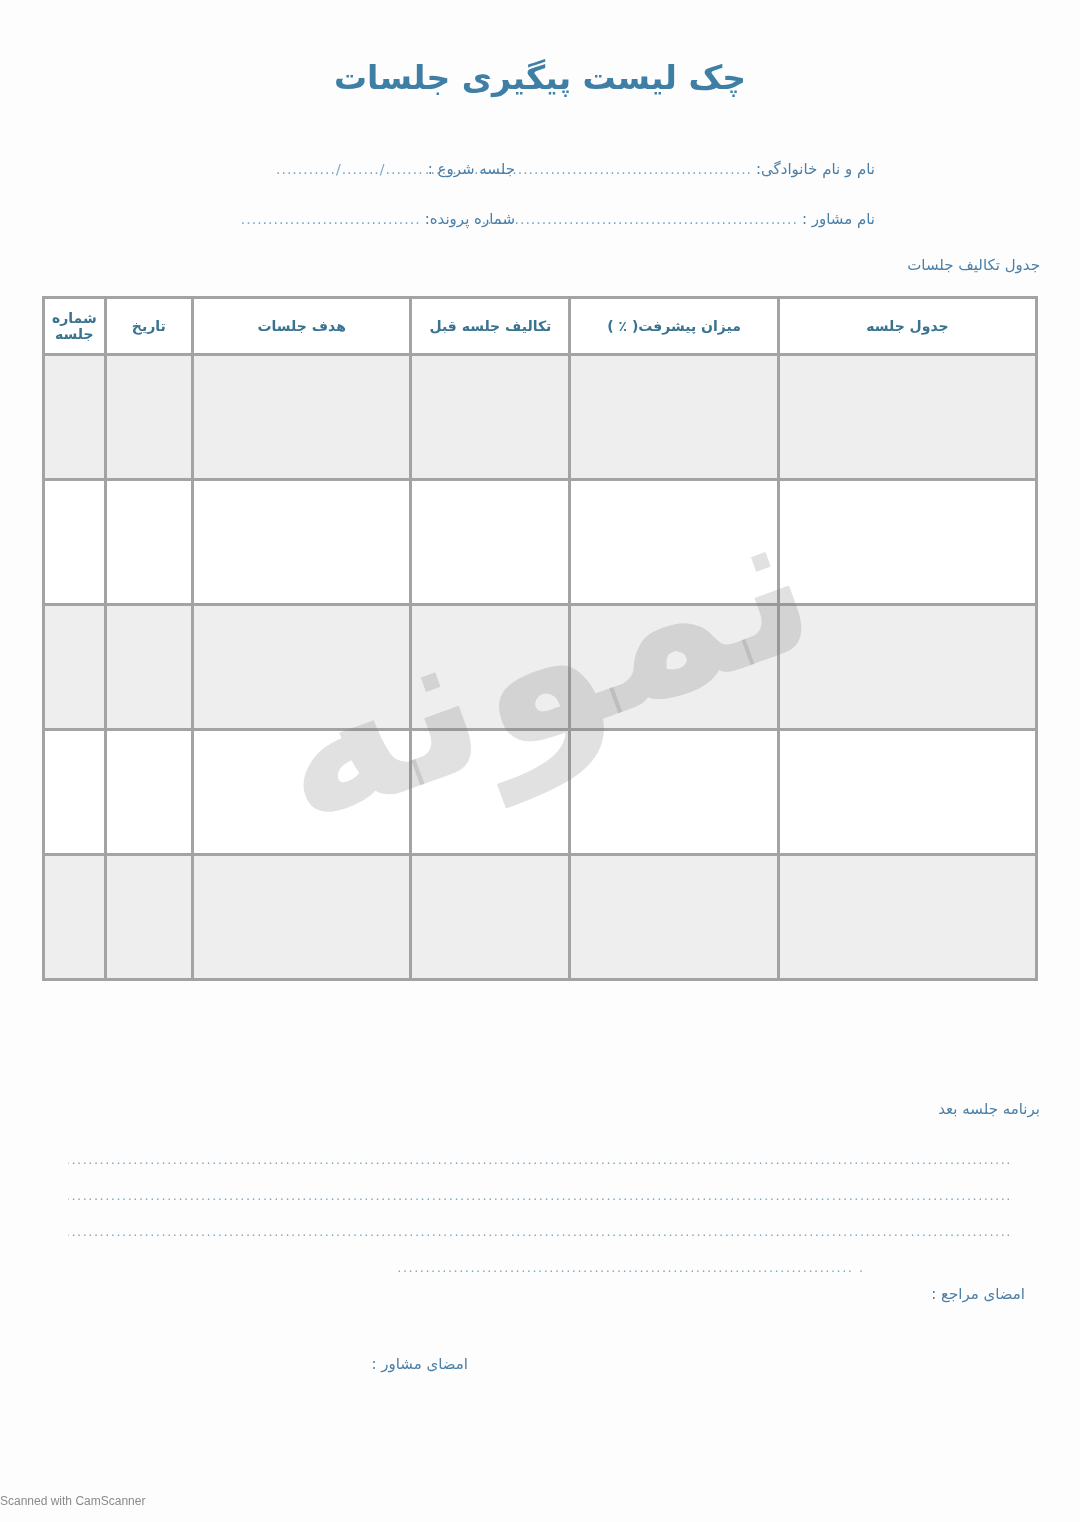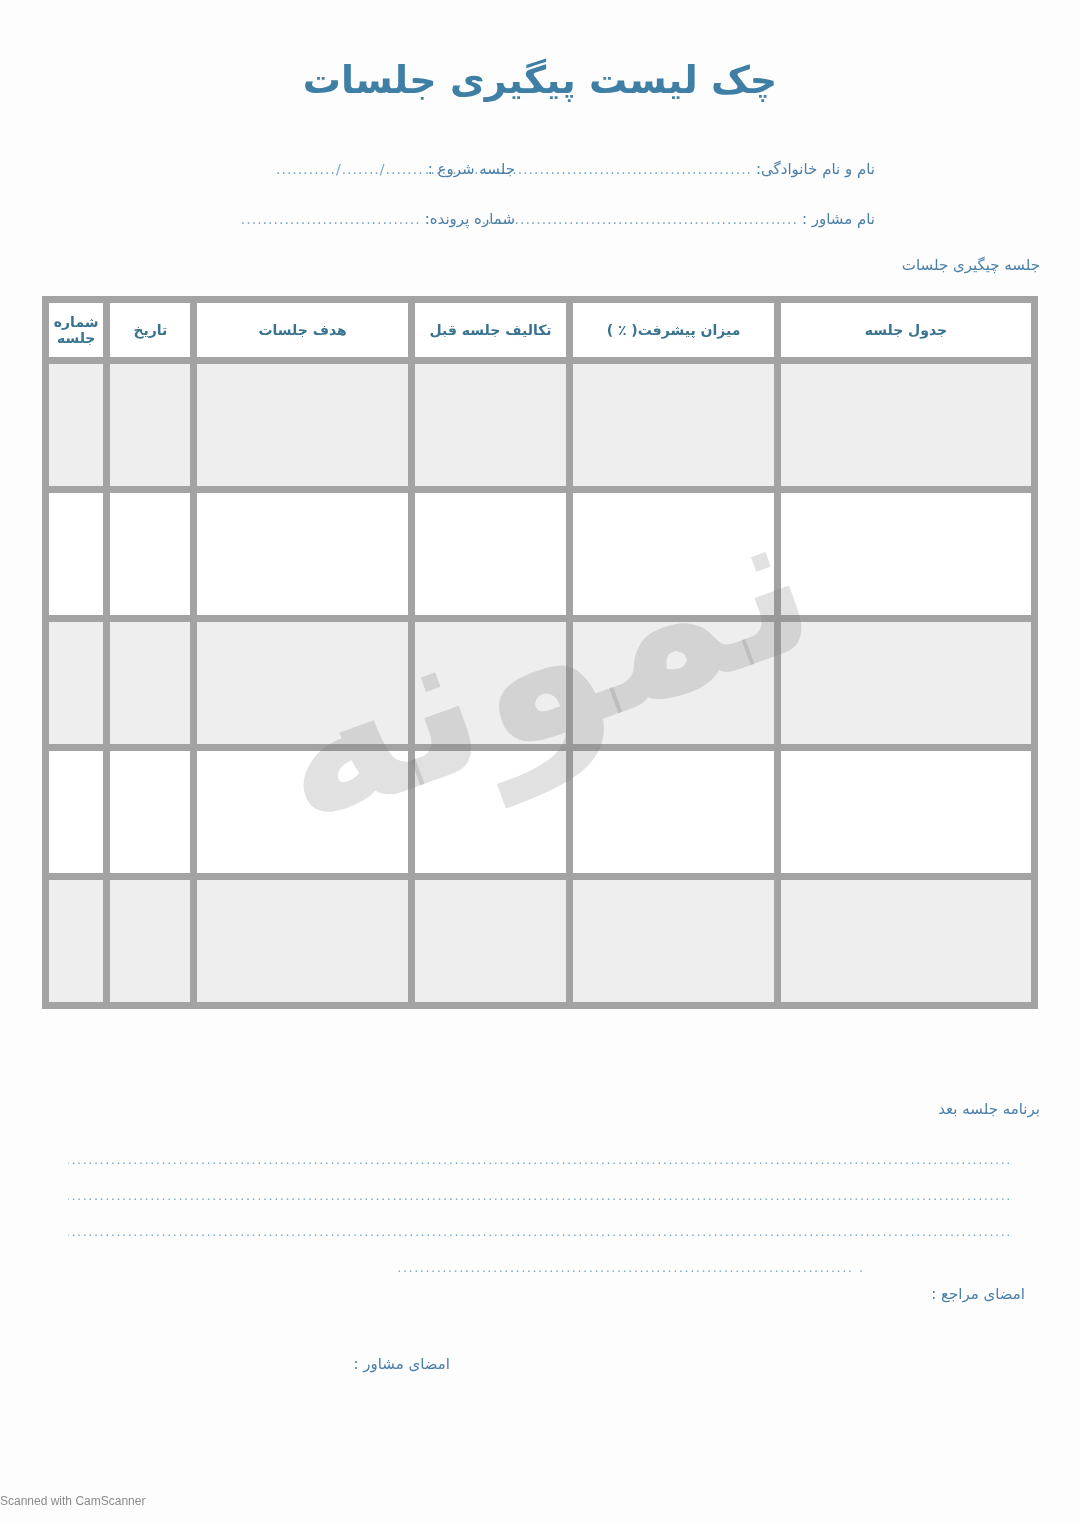--- a/index.html
+++ b/index.html
@@ -21,21 +21,21 @@
     background: #fdfdfd;
   }
 
   
   .title {
     position: absolute;
     top: 58px;
     left: 0;
     right: 0;
     text-align: center;
-    font-size: 38px;
+    font-size: 33px;
     font-weight: bold;
     color: #3f7fa5;
     letter-spacing: 0.5px;
   }
 
   
   .field-row {
     position: absolute;
     display: flex;
     align-items: baseline;
@@ -72,21 +72,21 @@
     top: 296px;
     left: 42px;
     right: 42px;
   }
   table {
     width: 100%;
     border-collapse: collapse;
     table-layout: fixed;
   }
   th, td {
-    border: 7px solid #a3a3a3;
+    border: 3px solid #a3a3a3;
     padding: 0;
   }
   thead th {
     height: 54px;
     font-size: 14px;
     font-weight: bold;
     color: #39738f;
     text-align: center;
     background: #ffffff;
     vertical-align: middle;
@@ -146,21 +146,21 @@
   #dl3 { top: 1224px; }
   #dl4 { top: 1260px; left: 250px; right: 68px; }
 
   
   .sig {
     position: absolute;
     font-size: 15px;
     color: #4a7fa8;
   }
   #sig-clients   { top: 1285px; right: 55px; }
-  #sig-counselor { top: 1355px; right: 630px; }
+  #sig-counselor { top: 1355px; right: 612px; }
 
   
   .scan-footer {
     position: absolute;
     bottom: 14px;
     left: 0;
     width: 100%;
     text-align: left;
     padding-right: 18px;
     box-sizing: border-box;
@@ -191,21 +191,21 @@
   <div class="field-row" id="row-counselor">
     <span class="field-label">نام مشاور :</span>
     <span class="dots">...........................................................</span>
   </div>
 
   <div class="field-row" id="row-file">
     <span class="field-label">شماره پرونده:</span>
     <span class="dots">.................................</span>
   </div>
 
-  <div class="sub-caption">جلسه چیگیری جلسات</div>
+  <div class="sub-caption">جدول تکالیف جلسات</div>
 
   <div class="table-wrap">
     <table>
       <colgroup>
         <col class="col-notes">
           <col class="col-progress">
           <col class="col-prev">
         <col class="col-goal">
           <col class="col-date">
           <col class="col-no">

